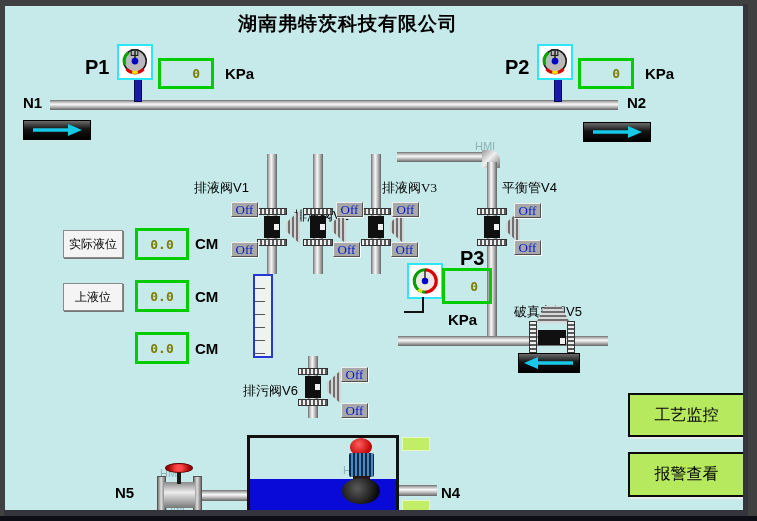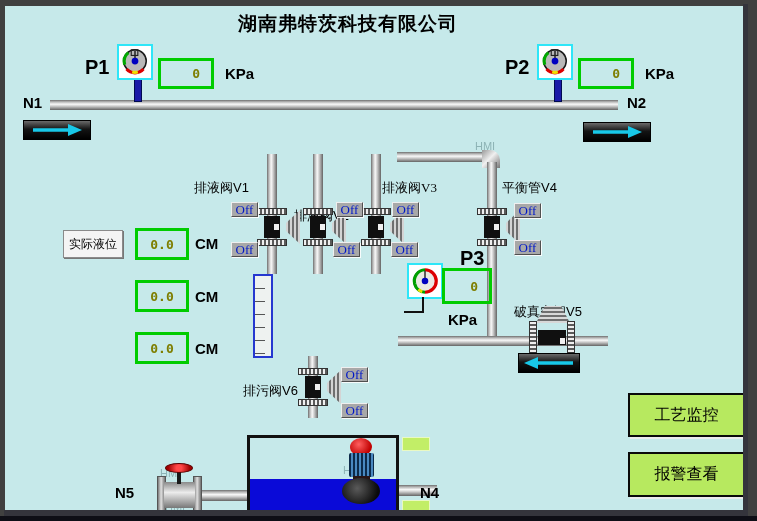--- a/index.html
+++ b/index.html
@@ -161,20 +161,21 @@
     <div class="off-btn" style="left:331px;top:196px;">Off</div>
     <div class="off-btn" style="left:328px;top:236px;">Off</div>
     <div class="off-btn" style="left:387px;top:196px;">Off</div>
     <div class="off-btn" style="left:386px;top:236px;">Off</div>
     <div class="off-btn" style="left:509px;top:197px;">Off</div>
     <div class="off-btn" style="left:509px;top:234px;">Off</div>
 
     <div class="lvl-btn" style="left:58px;top:224px;">实际液位</div>
     <div class="val-box" style="left:130px;top:222px;width:54px;height:32px;">0.0</div>
     <div class="txt unit" style="left:190px;top:229px;">CM</div>
+    <div class="lvl-btn" style="left:58px;top:277px;">上液位</div>
     <div class="val-box" style="left:130px;top:274px;width:54px;height:32px;">0.0</div>
     <div class="txt unit" style="left:190px;top:282px;">CM</div>
     <div class="val-box" style="left:130px;top:326px;width:54px;height:32px;">0.0</div>
     <div class="txt unit" style="left:190px;top:334px;">CM</div>
 
     <div class="txt plabel" style="left:455px;top:241px;">P3</div>
     <div class="gauge" style="left:402px;top:257px;">
       <svg width="30" height="30" viewBox="0 0 32 32">
         <circle cx="16" cy="16" r="12" fill="#eae8e2" stroke="#1a1a1a" stroke-width="1.5"></circle>
         <path d="M16 4 A 12 12 0 0 1 16 28" stroke="#dd0000" stroke-width="3.4" fill="none"></path>
@@ -213,21 +214,21 @@
     <div class="off-btn" style="left:336px;top:397px;">Off</div>
 
     <div class="abs" style="left:242px;top:429px;width:152px;height:80px;border:3px solid #111;box-sizing:border-box;">
       <div style="position:absolute;left:0;right:0;bottom:0;height:33px;background:#0a0ad8;"></div>
     </div>
     <div class="abs" style="left:345px;top:432px;width:22px;height:18px;background:radial-gradient(circle at 40% 35%,#ff6060,#c00000 70%);border-radius:50%;"></div>
     <div class="abs" style="left:344px;top:447px;width:25px;height:24px;background:repeating-linear-gradient(90deg,#0c2a4a 0 2px,#4a88c0 2px 4px);border-radius:2px;"></div>
     <div class="abs" style="left:348px;top:470px;width:17px;height:6px;background:#2a1515;"></div>
     <div class="abs" style="left:337px;top:472px;width:38px;height:26px;background:radial-gradient(circle at 40% 40%,#5a5a5a,#0a0a0a 75%);border-radius:50%;"></div>
 
-    <div class="txt nlabel" style="left:415px;top:478px;">N4</div>
+    <div class="txt nlabel" style="left:436px;top:478px;">N4</div>
     <div class="txt nlabel" style="left:110px;top:478px;">N5</div>
 
     <div class="abs" style="left:152px;top:470px;width:9px;height:38px;background:linear-gradient(90deg,#7a7a7a,#e0e0e0 45%,#707070);border:1px solid #555;box-sizing:border-box;"></div>
     <div class="abs" style="left:188px;top:470px;width:9px;height:38px;background:linear-gradient(90deg,#7a7a7a,#e0e0e0 45%,#707070);border:1px solid #555;box-sizing:border-box;"></div>
     <div class="abs" style="left:159px;top:476px;width:31px;height:26px;background:linear-gradient(180deg,#8a8a8a,#ececec 40%,#777);"></div>
     <div class="abs" style="left:172px;top:461px;width:4px;height:17px;background:#1a1a1a;"></div>
     <div class="abs" style="left:160px;top:457px;width:28px;height:10px;background:radial-gradient(circle,#ff4848 20%,#a00000 80%);border:1px solid #5a0000;border-radius:50%;box-sizing:border-box;"></div>
 
     <div class="ind" style="left:397px;top:431px;height:14px;"></div>
     <div class="ind" style="left:397px;top:494px;height:13px;"></div>

